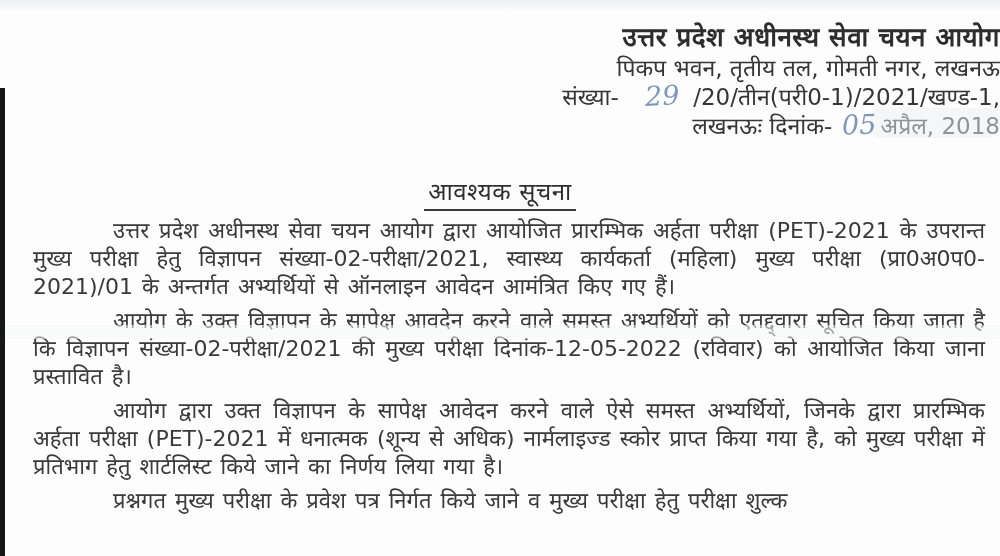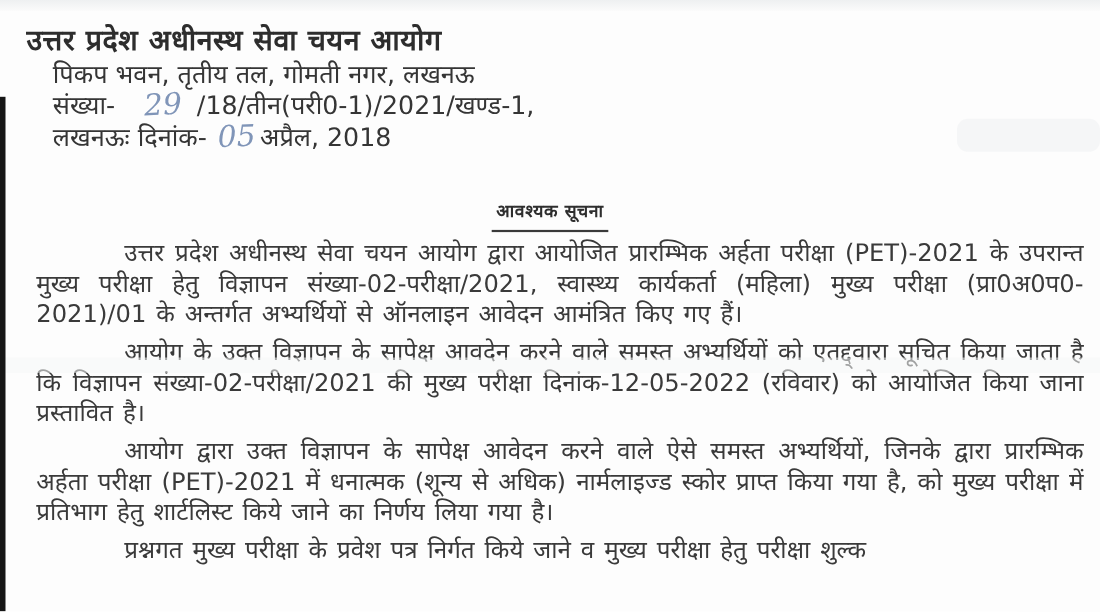--- a/index.html
+++ b/index.html
@@ -27,42 +27,42 @@
     }
     .scan-strip-left {
       position: absolute; left: 0; top: 88px; width: 5px; height: 468px;
       background: #161616;
     }
     .scan-smudge-right {
       position: absolute; right: 0; top: 108px; width: 130px; height: 30px;
       background: #eef0f2; opacity: .5; border-radius: 10px;
     }
 
-    .header { padding-top: 20px; text-align: left; padding-left: 24px; }
+    .header { padding-top: 20px; text-align: right; padding-left: 24px; }
     .org-name {
       font-size: 26px; line-height: 34px; font-weight: bold; color: #2d2d2d;
       letter-spacing: .5px;
     }
     .header-line { font-size: 23px; line-height: 29px; color: #353535; margin-left: 24px; }
     .handwritten {
       display: inline-block;
       font-family: "DejaVu Serif", serif;
       font-style: italic;
       font-size: 27px;
       color: #8095b8;
       line-height: 20px;
       transform: rotate(-3deg);
     }
     .hw-ref { margin: 0 14px 0 26px; }
     .hw-day { margin: 0 4px 0 10px; transform: rotate(-2deg); }
 
     .notice-title-row { text-align: center; margin-top: 36px; }
     .notice-title {
       display: inline-block;
-      font-size: 16px; line-height: 30px; font-weight: bold; color: #2e2e2e;
+      font-size: 24px; line-height: 30px; font-weight: normal; color: #2e2e2e;
       border-bottom: 2px solid #3a3a3a;
       padding: 0 4px 2px 4px;
       letter-spacing: .5px;
     }
 
     .body-text {
       margin: 6px 8px 0 33px;
       width: 952px;
       font-size: 22px;
       line-height: 28px;
@@ -82,21 +82,21 @@
 
   <div class="scan-band-top"></div>
   <div class="scan-smudge-right"></div>
   <div class="scan-band-mid"></div>
   <div class="scan-strip-left"></div>
 
   <div class="header">
     <div class="org-name">उत्तर प्रदेश अधीनस्थ सेवा चयन आयोग</div>
     <div class="header-line">पिकप भवन, तृतीय तल, गोमती नगर, लखनऊ</div>
     <div class="header-line">
-      <span>संख्या-</span><span class="handwritten hw-ref">29</span><span>/18/तीन(परी0-1)/2021/खण्ड-1,</span>
+      <span>संख्या-</span><span class="handwritten hw-ref">29</span><span>/20/तीन(परी0-1)/2021/खण्ड-1,</span>
     </div>
     <div class="header-line">
       <span>लखनऊः दिनांक-</span><span class="handwritten hw-day">05</span><span>अप्रैल, 2018</span>
     </div>
   </div>
 
   <div class="notice-title-row">
     <span class="notice-title">आवश्यक सूचना</span>
   </div>
 

